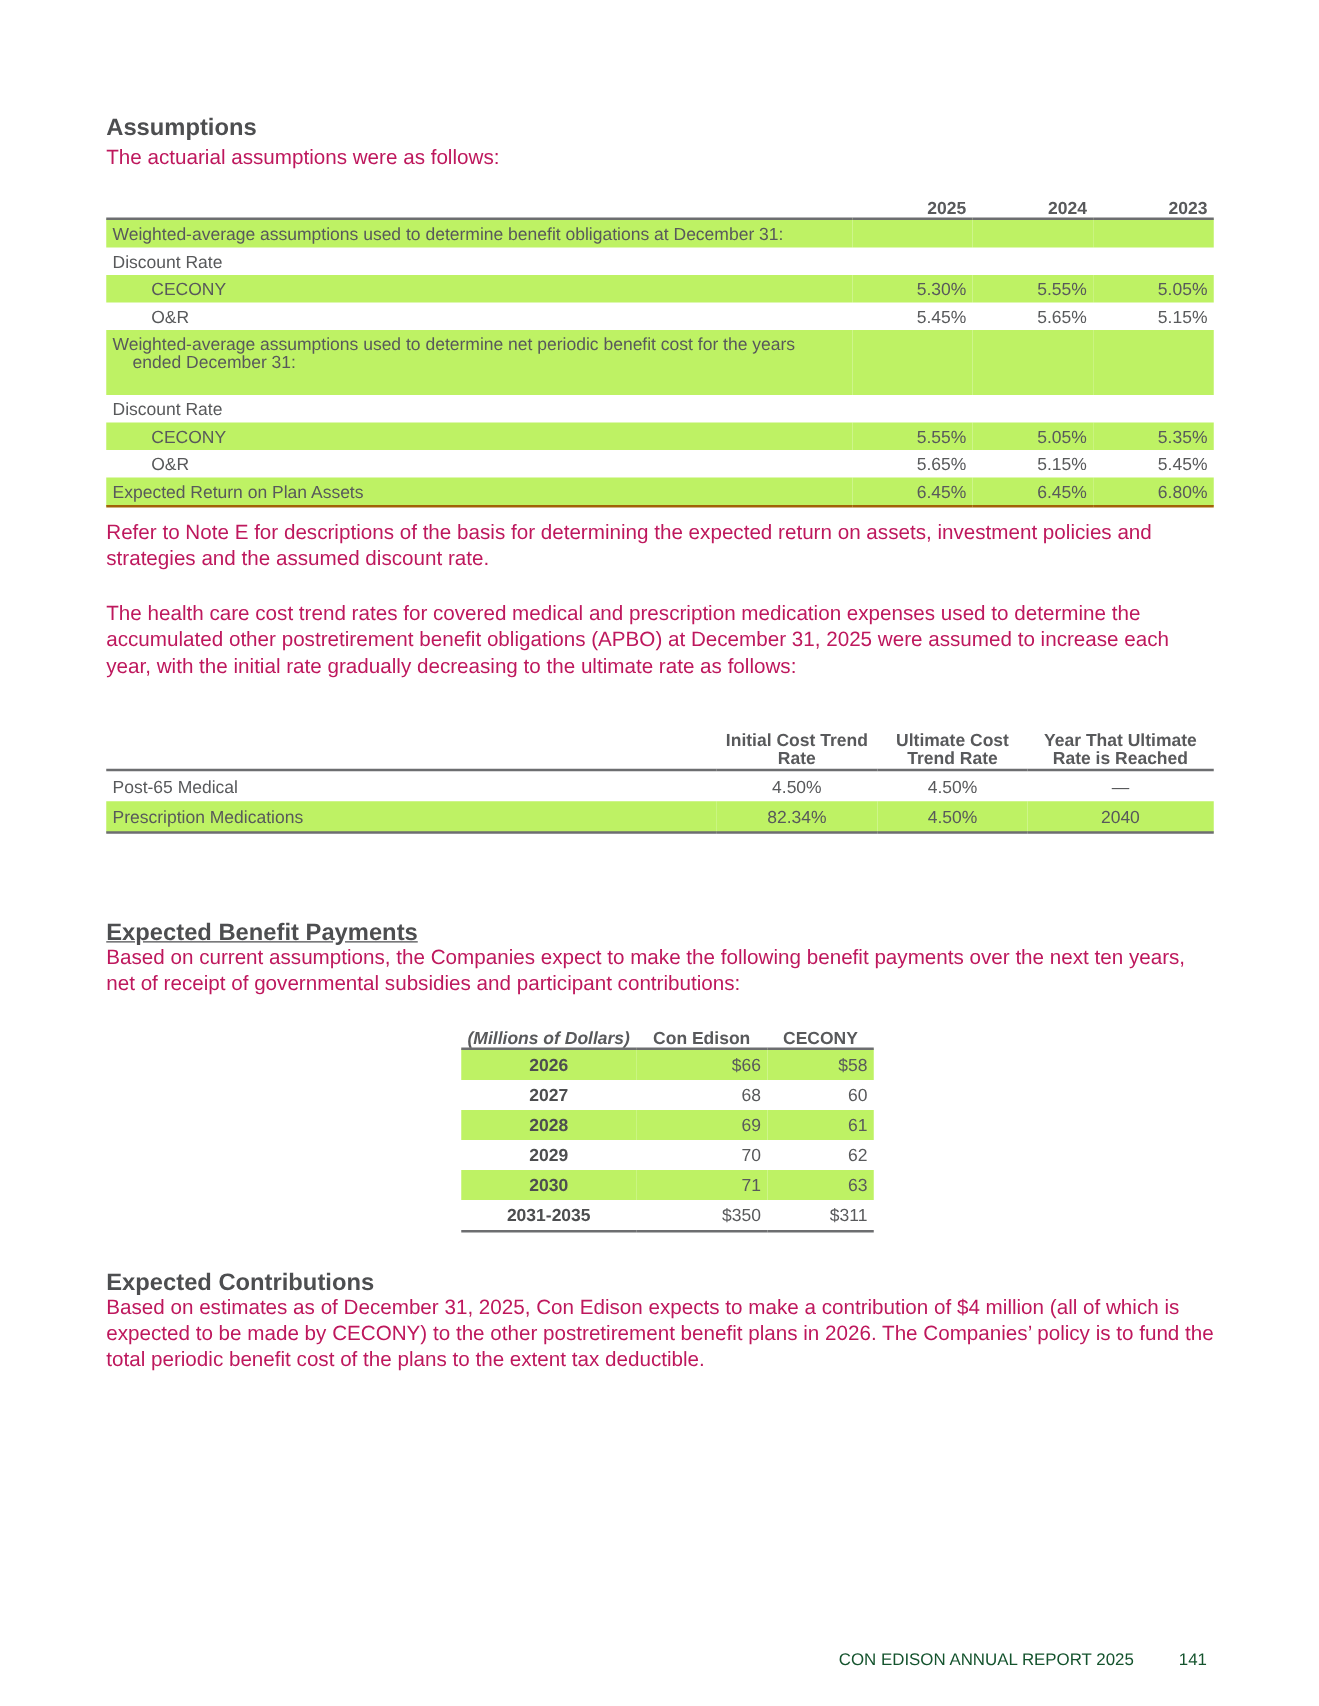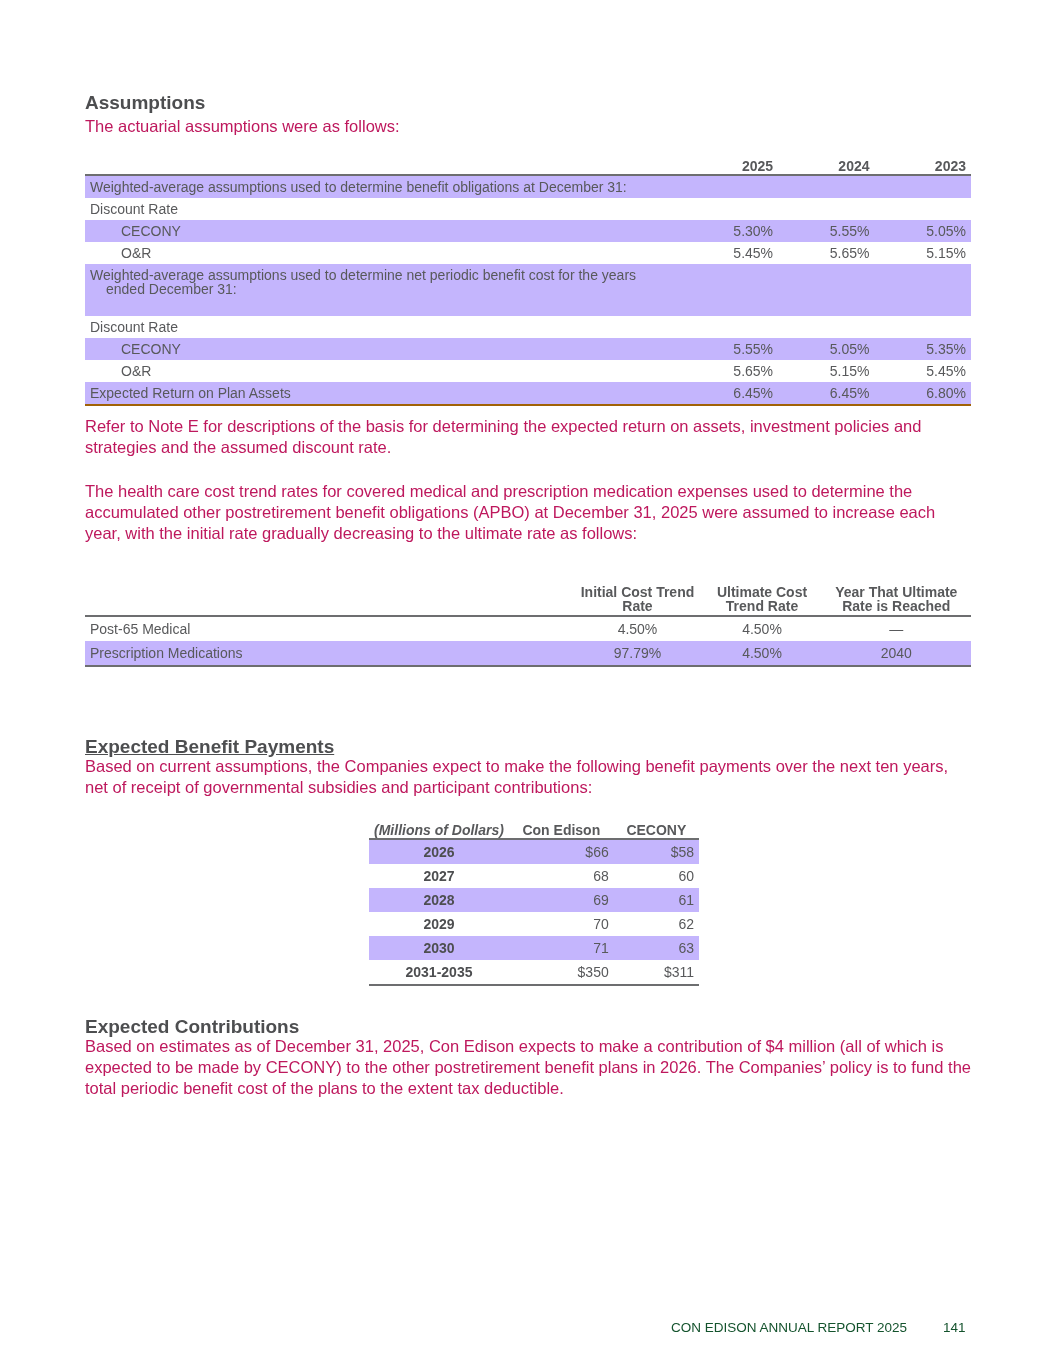--- a/index.html
+++ b/index.html
@@ -8,21 +8,21 @@
     font-family: "Liberation Sans", sans-serif; color: #58595b;
   }
   .page { position: absolute; left: 85px; top: 0; width: 886px; }
   .h-bold { font-weight: bold; font-size: 19px; color: #4d4e50; }
   .para { font-size: 16.5px; line-height: 21px; color: #be185d; margin: 0; }
   .abs { position: absolute; }
 
   table { border-collapse: collapse; font-size: 14px; color: #58595b; }
   td, th { padding: 0 5px; height: 22px; white-space: nowrap; }
   th { font-weight: bold; color: #58595b; vertical-align: bottom; }
-  .shade td { background: #c4b5fd; }
+  .shade td { background: #bef264; }
   .num { text-align: right; }
   .ctr { text-align: center; }
   .indent { padding-left: 36px; }
 
   
   #t1 { width: 886px; }
   #t1 thead th { height: 22px; text-align: right; border-bottom: 2px solid #6d6e70; }
   #t1 td.c1 { width: 570px; }
   #t1 td.cy { width: 100px; }
   #t1 tbody tr.last td { border-bottom: 2px solid #a16207; }
@@ -134,21 +134,21 @@
     </thead>
     <tbody id="t2-body">
         <tr>
           <td>Post-65 Medical</td>
           <td class="ctr">4.50%</td>
           <td class="ctr">4.50%</td>
           <td class="ctr">—</td>
         </tr>
         <tr class="shade last">
           <td>Prescription Medications</td>
-          <td class="ctr">97.79%</td>
+          <td class="ctr">82.34%</td>
           <td class="ctr">4.50%</td>
           <td class="ctr">2040</td>
         </tr>
       </tbody>
   </table>
 
   <div class="abs h-bold" style="top:736px;text-decoration:underline;">Expected Benefit Payments</div>
   <p class="abs para" style="top:756px; width:886px;">Based on current assumptions, the Companies expect to make the following benefit payments over the next ten years, net of receipt of governmental subsidies and participant contributions:</p>
 
   <table id="t3" class="abs" style="top:816px; left:284px;">

